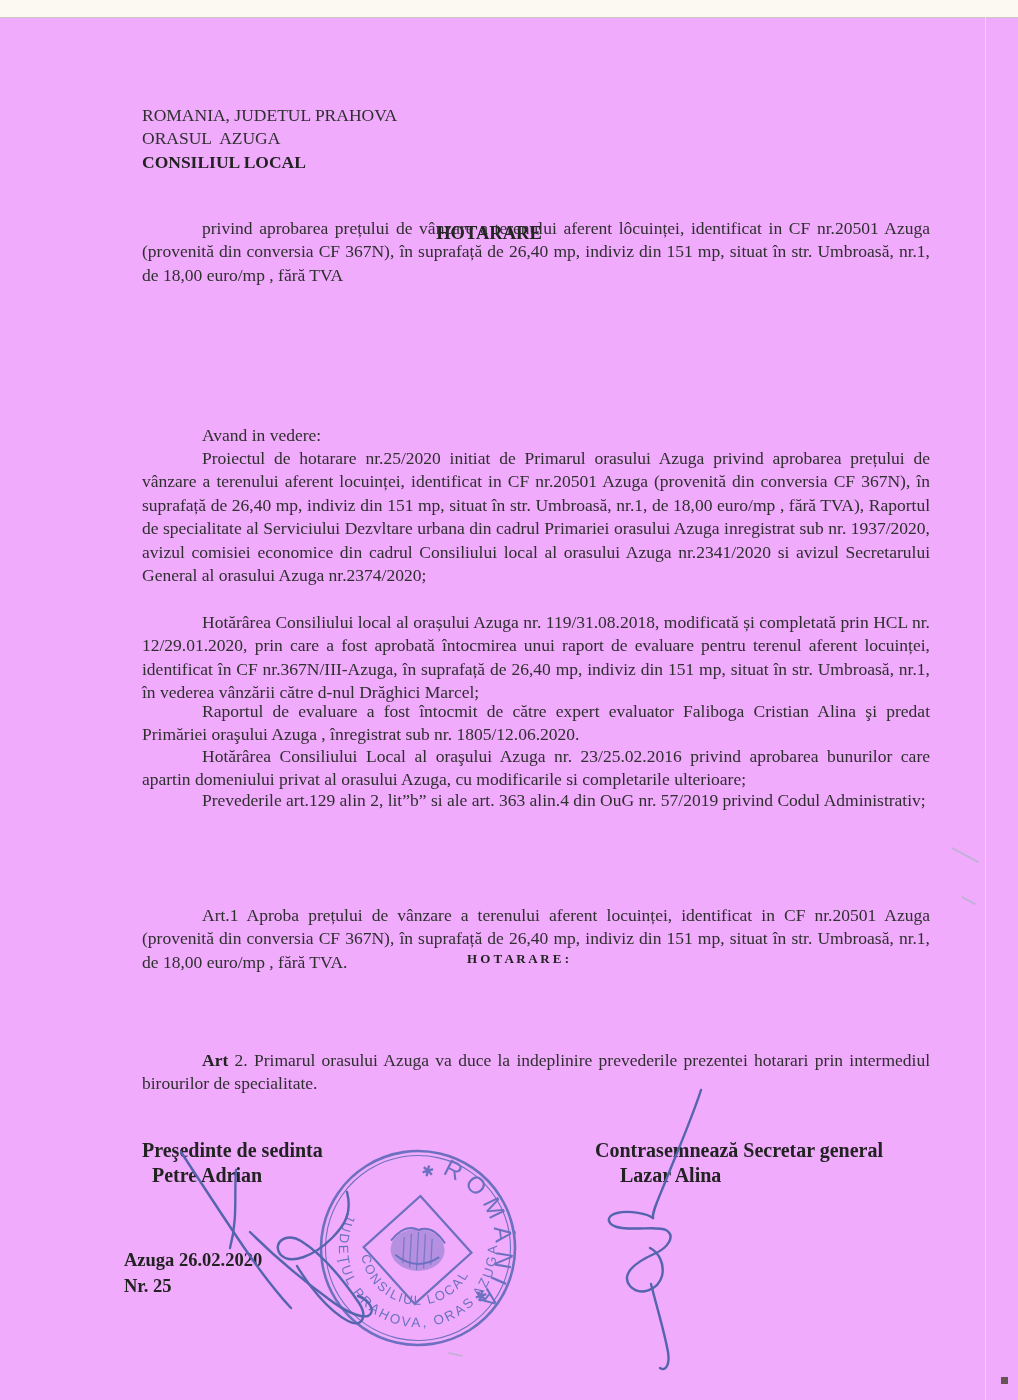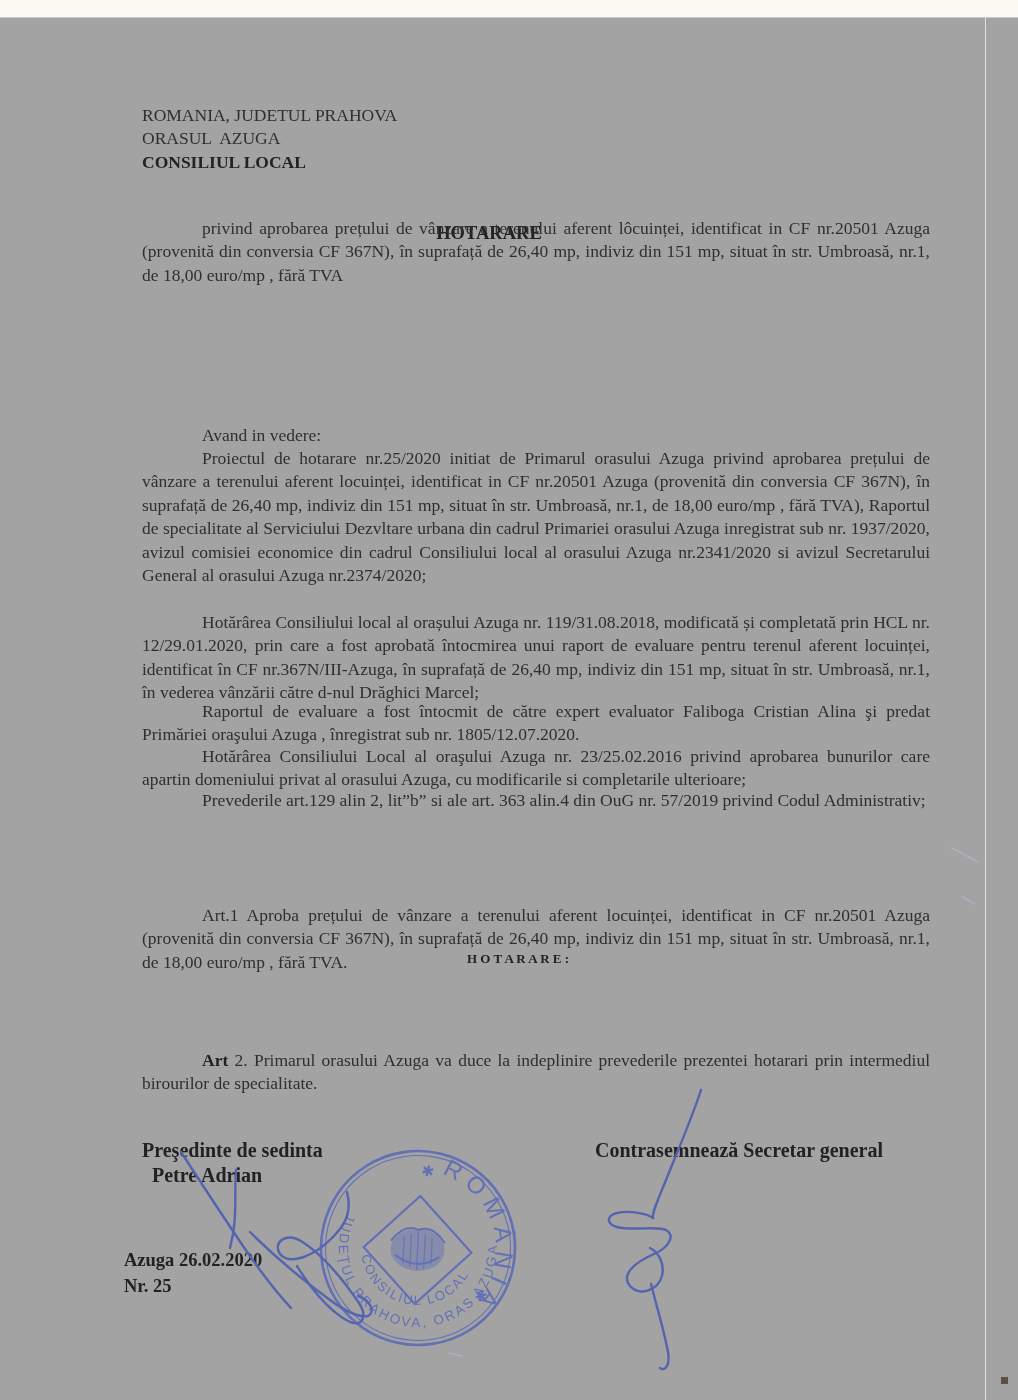--- a/index.html
+++ b/index.html
@@ -1,17 +1,17 @@
 <!DOCTYPE html>
 <html><head>
 <meta charset="utf-8">
 <style>
   html,body{margin:0;padding:0;background:#e8e8e8;}
   .page{
-    position:relative;width:1018px;height:1400px;background:#a3a3a3;
+    position:relative;width:1018px;height:1400px;background:#f0abfc;
     font-family:"Liberation Serif","DejaVu Serif",serif;color:#2f2f2f;
     overflow:hidden;
   }
   .scan-top{position:absolute;left:0;top:0;width:1018px;height:17px;background:#fbf9f1;border-bottom:1px solid #c9c9c2;}
   .scan-right{position:absolute;top:17px;left:985px;width:1px;height:1383px;background:#e0e0dc;}
   .blk{position:absolute;left:142px;width:788px;font-size:17.5px;line-height:23.4px;}
   .just{text-align:justify;text-indent:60px;}
   .header-line{white-space:pre-wrap;}
   .b{font-weight:bold;color:#222;}
   .center{text-align:center;margin-top:31px;}
@@ -36,36 +36,37 @@
   </div>
 
   <div class="blk center b" style="top:191px;width:694px;font-size:18.5px">HOTARARE</div>
 
   <div class="blk just" style="top:217px">privind aprobarea prețului de vânzare a terenului aferent lôcuinței, identificat in CF nr.20501 Azuga (provenită din conversia CF 367N),  în suprafață de 26,40 mp, indiviz din 151 mp, situat în str. Umbroasă, nr.1, de 18,00 euro/mp , fără TVA</div>
 
   <div class="blk" style="top:424px;text-indent:60px">Avand in vedere:</div>
 
   <div class="blk just" style="top:447px">Proiectul de hotarare nr.25/2020 initiat de Primarul orasului Azuga privind aprobarea prețului de vânzare a terenului aferent locuinței, identificat in CF nr.20501 Azuga (provenită din conversia CF 367N),  în suprafață de 26,40 mp, indiviz din 151 mp, situat în str. Umbroasă, nr.1, de 18,00 euro/mp , fără TVA), Raportul de specialitate al Serviciului Dezvltare urbana din cadrul Primariei orasului Azuga inregistrat sub nr. 1937/2020, avizul comisiei economice din cadrul Consiliului local al orasului Azuga nr.2341/2020 si avizul Secretarului General al orasului Azuga nr.2374/2020;</div>
   <div class="blk just" style="top:611px">Hotărârea Consiliului local al orașului Azuga nr. 119/31.08.2018, modificată și completată prin HCL nr. 12/29.01.2020, prin care  a fost aprobată întocmirea unui raport de evaluare pentru terenul aferent locuinței, identificat în CF nr.367N/III-Azuga, în suprafață de 26,40 mp, indiviz din 151 mp, situat în str. Umbroasă, nr.1, în vederea vânzării către d-nul Drăghici  Marcel;</div>
-  <div class="blk just" style="top:700px">Raportul de  evaluare a fost  întocmit de către expert evaluator Faliboga Cristian Alina şi predat Primăriei oraşului Azuga , înregistrat sub nr. 1805/12.07.2020.</div>
+  <div class="blk just" style="top:700px">Raportul de  evaluare a fost  întocmit de către expert evaluator Faliboga Cristian Alina şi predat Primăriei oraşului Azuga , înregistrat sub nr. 1805/12.06.2020.</div>
   <div class="blk just" style="top:745px">Hotărârea Consiliului Local al oraşului Azuga nr. 23/25.02.2016 privind aprobarea bunurilor care apartin domeniului privat al orasului Azuga, cu modificarile si completarile ulterioare;</div>
   <div class="blk just" style="top:789px">Prevederile art.129 alin 2, lit”b” si ale art. 363 alin.4 din OuG nr. 57/2019 privind Codul Administrativ;</div>
 
 
   <div class="blk center b" style="top:916px;width:752px;font-size:13px">H O T A R A R E :</div>
 
   <div class="blk just" style="top:904px"><span>Art.1  Aproba prețului de vânzare a terenului aferent locuinței, identificat in CF nr.20501 Azuga (provenită din conversia CF 367N),  în suprafață de 26,40 mp, indiviz din 151 mp, situat în str. Umbroasă, nr.1, de 18,00 euro/mp , fără TVA.</span></div>
   <div class="blk just" style="top:1049px"><span class="b">Art</span><span> 2. Primarul orasului Azuga  va duce la indeplinire prevederile prezentei hotarari prin intermediul birourilor de specialitate.</span></div>
 
   <div class="sig" style="left:142px;top:1138px">
     <div>Preşedinte de sedinta</div>
     <div class="name">Petre  Adrian</div>
   </div>
   <div class="sig" style="left:595px;top:1138px">
     <div>Contrasemnează  Secretar general</div>
+    <div class="name" style="padding-left:25px">Lazar Alina</div>
   </div>
 
   <div class="footer" style="left:124px;top:1247px">
     <div>Azuga 26.02.2020</div>
     <div>Nr. 25</div>
   </div>
 
   <svg class="overlay" style="left:308px;top:1138px" width="220" height="220" viewBox="0 0 220 220">
     <defs>
       <path id="arcTop" d="M 41.6 70.5 A 79 79 0 0 1 178.4 149.5" fill="none"></path>

